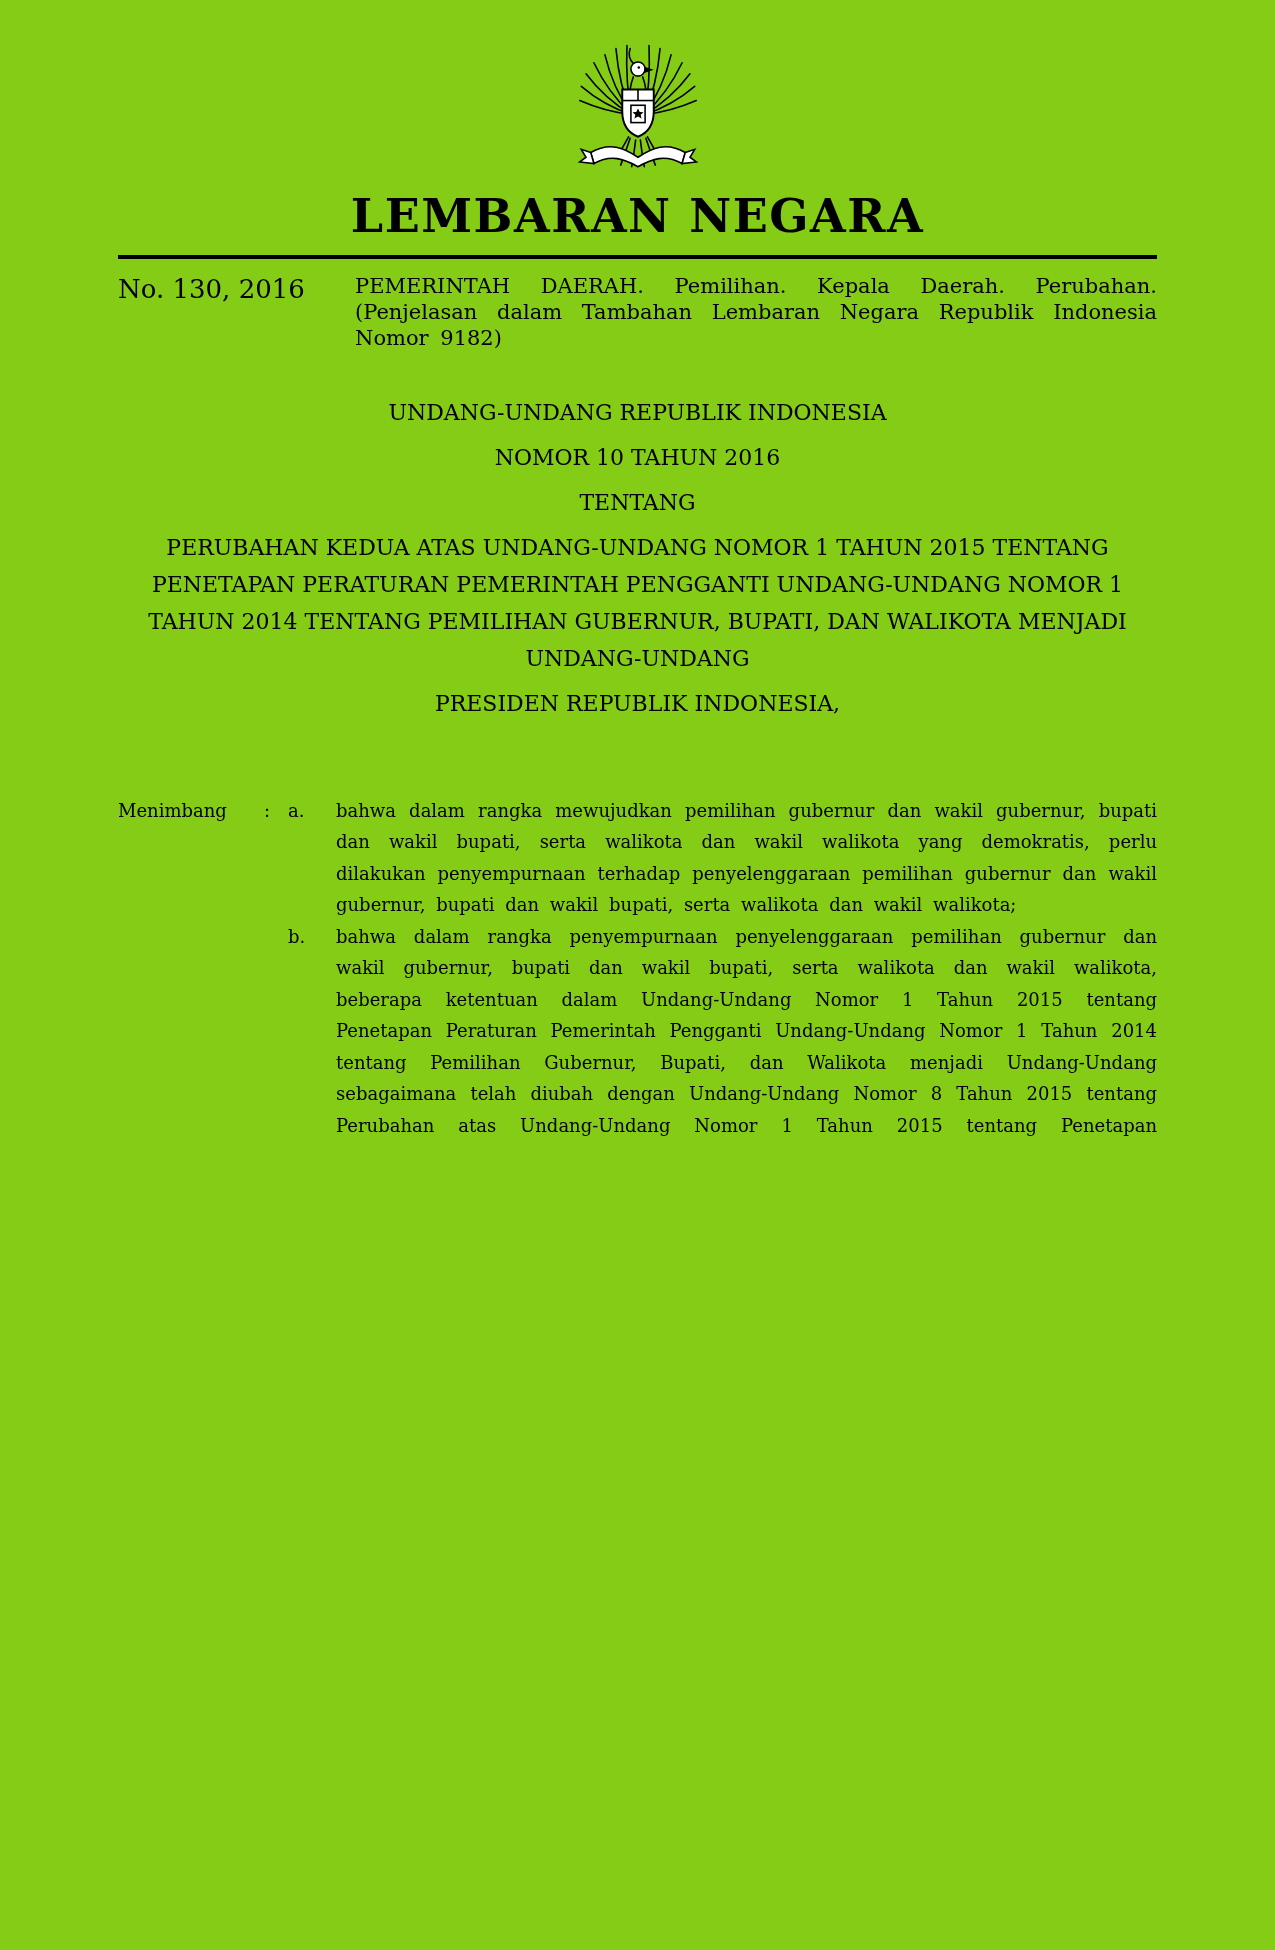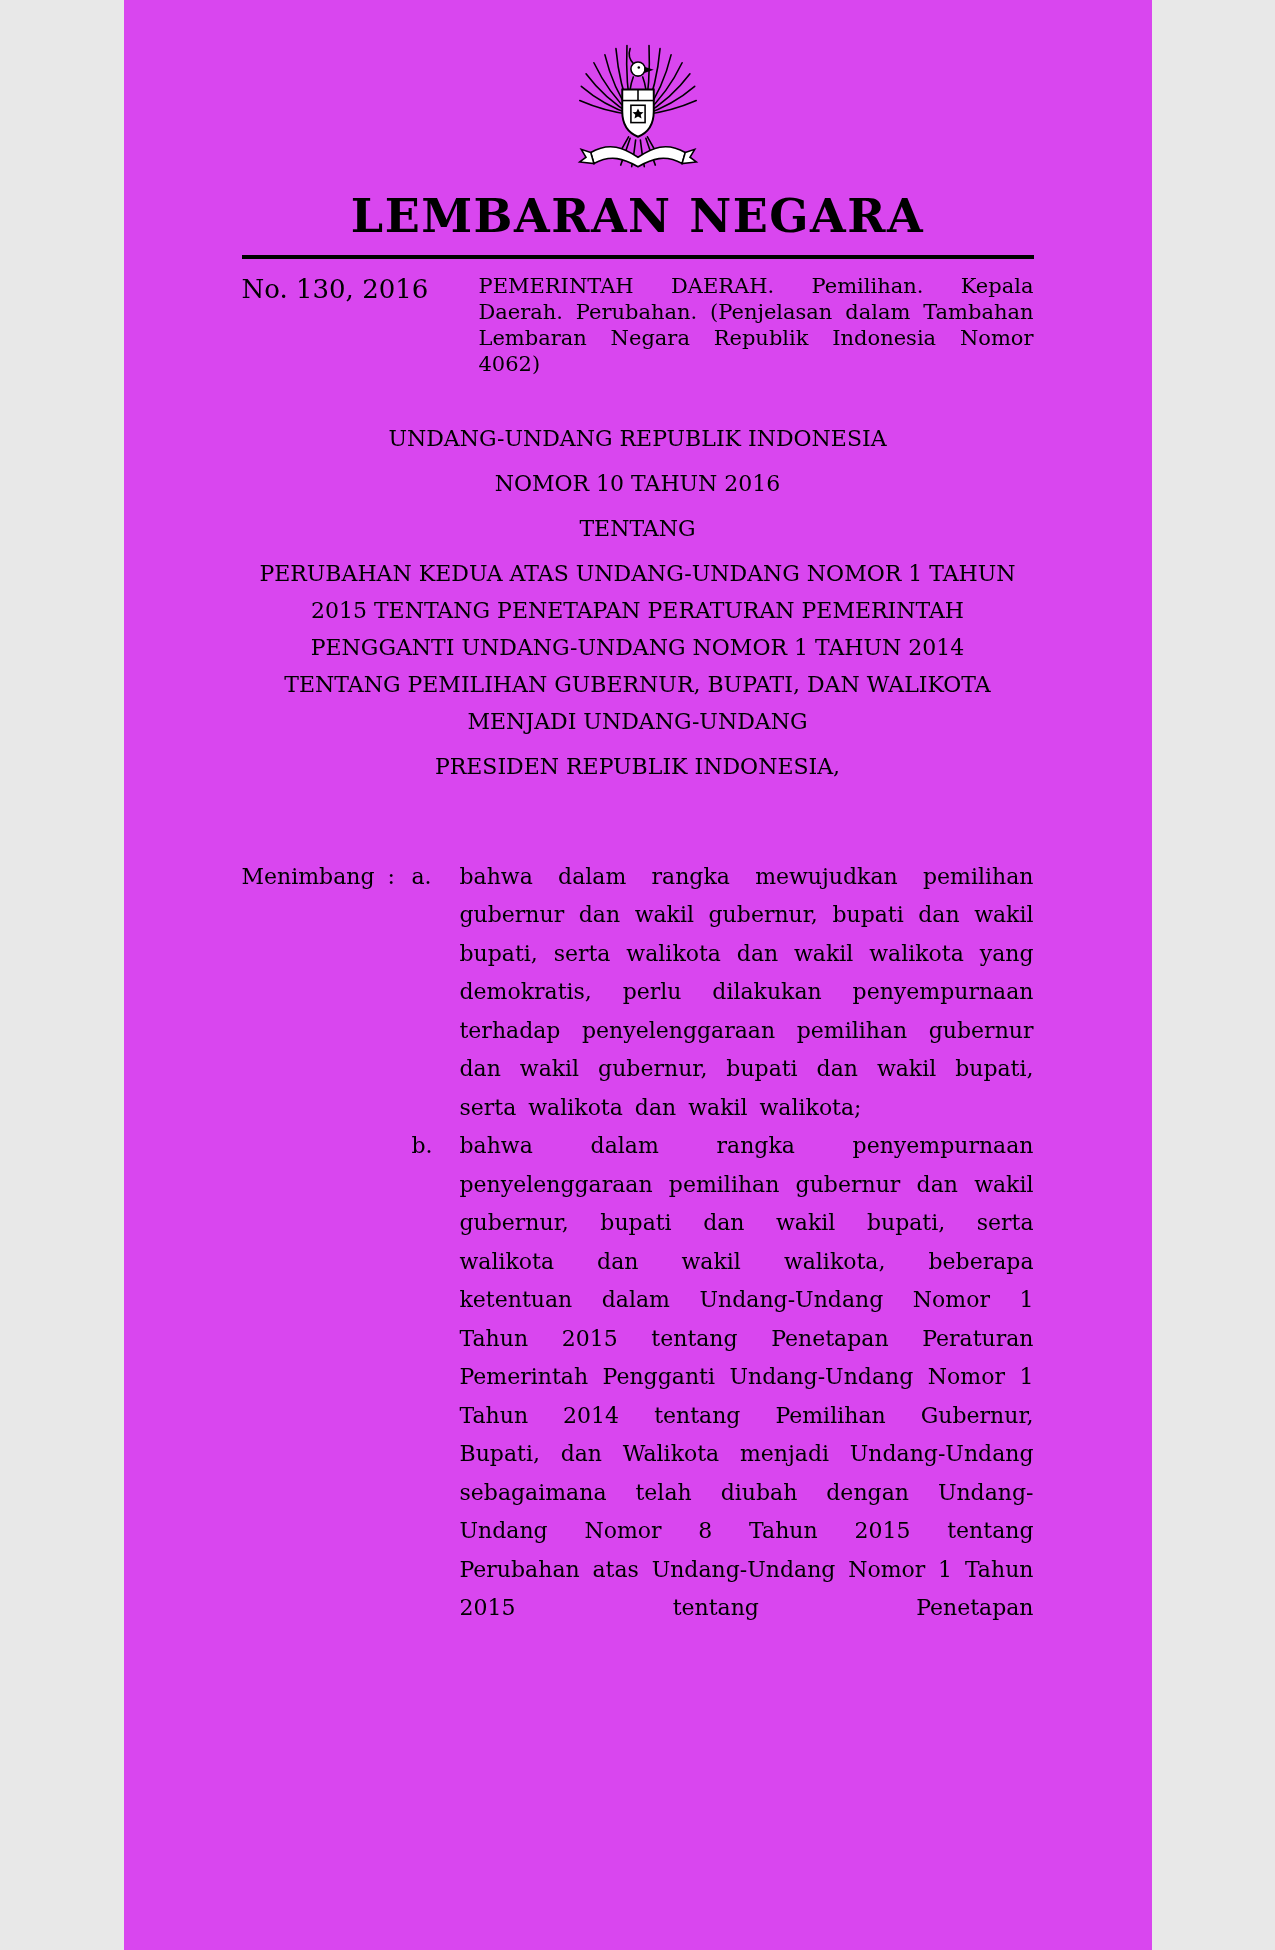--- a/index.html
+++ b/index.html
@@ -1,21 +1,21 @@
 <!DOCTYPE html>
 <html><head>
 <meta charset="utf-8">
 <style>
   * { margin: 0; padding: 0; box-sizing: border-box; }
   html, body { background: #e8e8e8; }
   body { display: flex; justify-content: center; }
   .page {
-    width: 1028px;
+    width: 1275px;
     min-height: 1950px;
-    background: #d946ef;
+    background: #84cc16;
     color: #000000;
     font-family: "DejaVu Serif", "Liberation Serif", serif;
     padding: 40px 118px 60px 118px;
   }
   .emblem-wrap {
     display: flex;
     justify-content: center;
     margin-bottom: 6px;
   }
   .masthead {
@@ -51,21 +51,21 @@
     margin-top: 44px;
     text-align: center;
     font-size: 22px;
     line-height: 1.68;
   }
   .title-block p { margin: 8px; }
   .invocation { margin-top: 34px; }
   .salutation { margin-top: 36px; }
   .considerations {
     margin-top: 72px;
-    font-size: 22px;
+    font-size: 18px;
     line-height: 1.75;
   }
   .consider-grid {
     display: grid;
     grid-template-columns: 146px 24px 48px 1fr;
     row-gap: 0;
   }
   .c-label { grid-column: 1; }
   .c-colon { grid-column: 2; }
   .c-marker { grid-column: 3; }
@@ -128,21 +128,21 @@
 
     <h1 class="masthead">
       <span class="masthead-line">LEMBARAN NEGARA</span>
     </h1>
 
     <div class="masthead-rule"></div>
   </header>
 
   <section class="issue-row">
     <div class="issue-no">No. 130, 2016</div>
-    <div class="subject">PEMERINTAH DAERAH. Pemilihan. Kepala Daerah. Perubahan. (Penjelasan dalam Tambahan Lembaran Negara Republik Indonesia Nomor 4062)</div>
+    <div class="subject">PEMERINTAH DAERAH. Pemilihan. Kepala Daerah. Perubahan. (Penjelasan dalam Tambahan Lembaran Negara Republik Indonesia Nomor 9182)</div>
   </section>
 
   <section class="title-block">
     <p>UNDANG-UNDANG REPUBLIK INDONESIA</p>
     <p>NOMOR 10 TAHUN 2016</p>
     <p>TENTANG</p>
     <p>PERUBAHAN KEDUA ATAS UNDANG-UNDANG NOMOR 1 TAHUN 2015 TENTANG PENETAPAN PERATURAN PEMERINTAH PENGGANTI UNDANG-UNDANG NOMOR 1 TAHUN 2014 TENTANG PEMILIHAN GUBERNUR, BUPATI, DAN WALIKOTA MENJADI UNDANG-UNDANG</p>
     <p class="salutation">PRESIDEN REPUBLIK INDONESIA,</p>
   </section>
 

